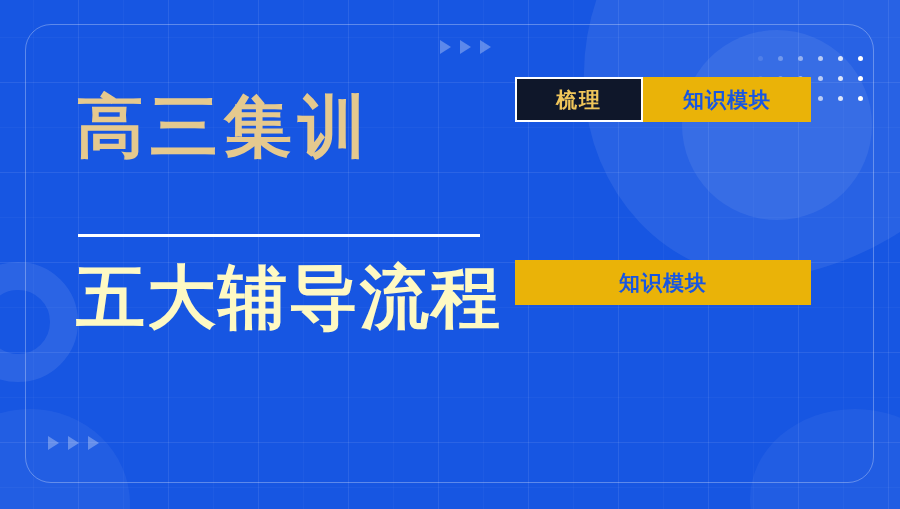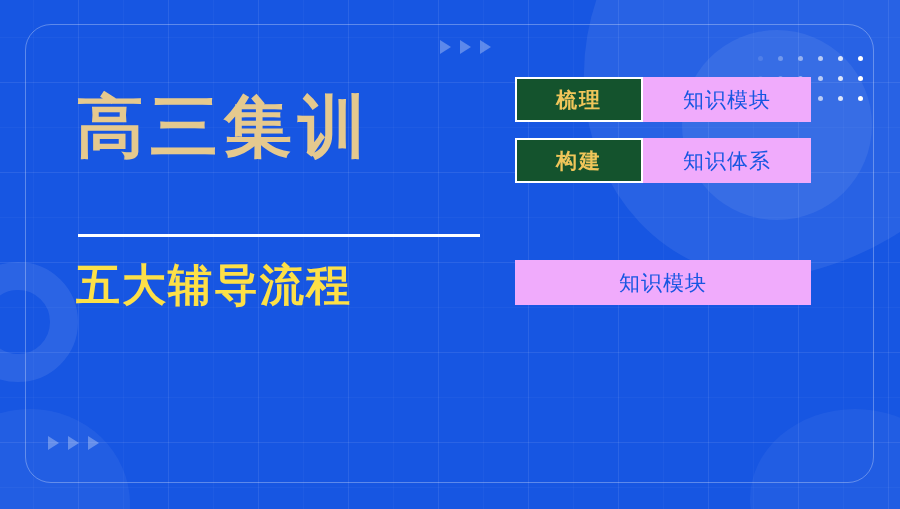--- a/index.html
+++ b/index.html
@@ -152,24 +152,24 @@
     margin: 0;
   }
   .rule {
     width: 402px;
     height: 3px;
     background: #ffffff;
     margin: 74px 0 0 2px;
   }
   .title-sub {
     margin: 26px 0 0 0;
-    font-size: 44px;
+    font-size: 69px;
     line-height: 1.0;
     font-weight: bold;
-    color: #fde047;
+    color: #fef9c3;
     letter-spacing: 2px;
     white-space: nowrap;
   }
 
   
   .list {
     position: absolute;
     left: 515px;
     top: 77px;
     width: 296px;
@@ -179,35 +179,35 @@
   }
   .row {
     display: flex;
     height: 45px;
     width: 296px;
   }
   .row-tag {
     width: 128px;
     border: 2px solid #ffffff;
     box-sizing: border-box;
-    background: #14532d;
+    background: #0f172a;
     color: #f0c65a;
     font-size: 21px;
     font-weight: bold;
     letter-spacing: 2px;
     display: flex;
     align-items: center;
     justify-content: center;
   }
   .row-text {
     flex: 1;
-    background: #f0abfc;
+    background: #eab308;
     color: #1756e2;
     font-size: 21px;
-    font-weight: normal;
+    font-weight: bold;
     letter-spacing: 1px;
     display: flex;
     align-items: center;
     justify-content: center;
   }
 </style>
 </head>
 <body>
 
 <div id="poster">
@@ -260,22 +260,20 @@
     <div class="rule"></div>
     <div class="title-sub">五大辅导流程</div>
   </div>
 
   <div class="list" id="list">
       <div class="row">
         <div class="row-tag">梳理</div>
         <div class="row-text">知识模块</div>
       </div>
       <div class="row">
-        <div class="row-tag">构建</div>
-        <div class="row-text">知识体系</div>
       </div>
       <div class="row">
       </div>
       <div class="row">
         <div class="row-text">知识模块</div>
       </div>
       <div class="row">
       </div>
     </div>
 

